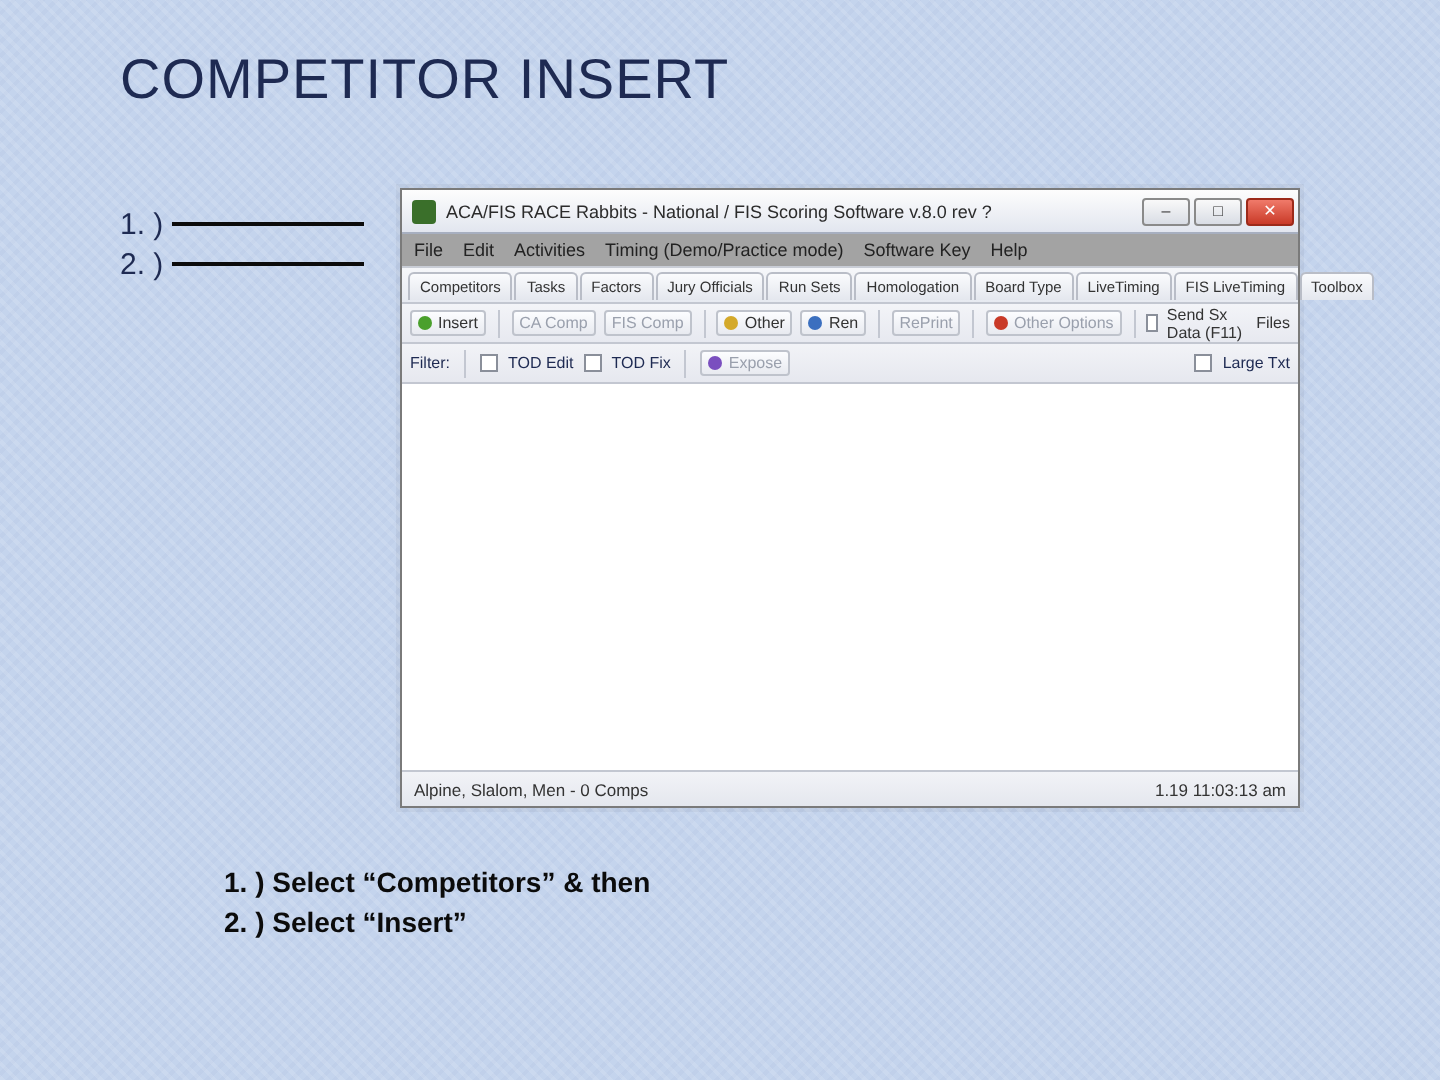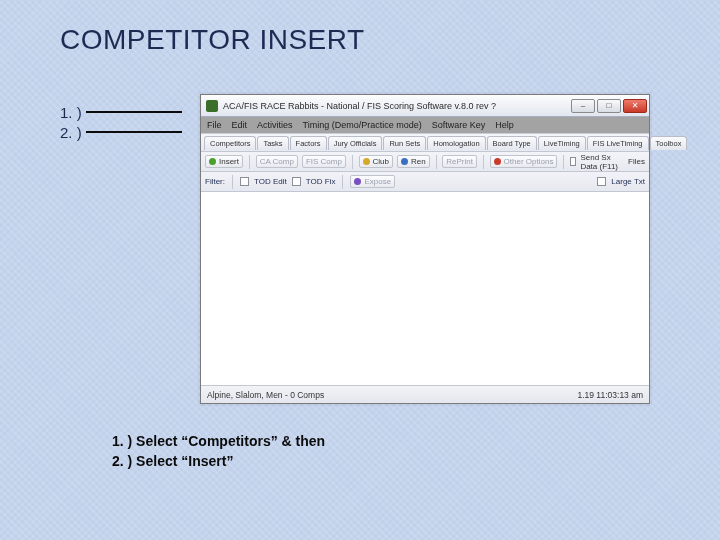--- a/index.html
+++ b/index.html
@@ -241,21 +241,21 @@
     <div class="sep"></div>
     <div class="tbtn disabled">
         <span>CA Comp</span>
       </div>
     <div class="tbtn disabled">
         <span>FIS Comp</span>
       </div>
     <div class="sep"></div>
     <div class="tbtn">
         <span class="dot yellow"></span>
-        <span>Club</span>
+        <span>Other</span>
       </div>
     <div class="tbtn">
         <span class="dot blue"></span>
         <span>Ren</span>
       </div>
     <div class="sep"></div>
     <div class="tbtn disabled">
         <span>RePrint</span>
       </div>
     <div class="sep"></div>

